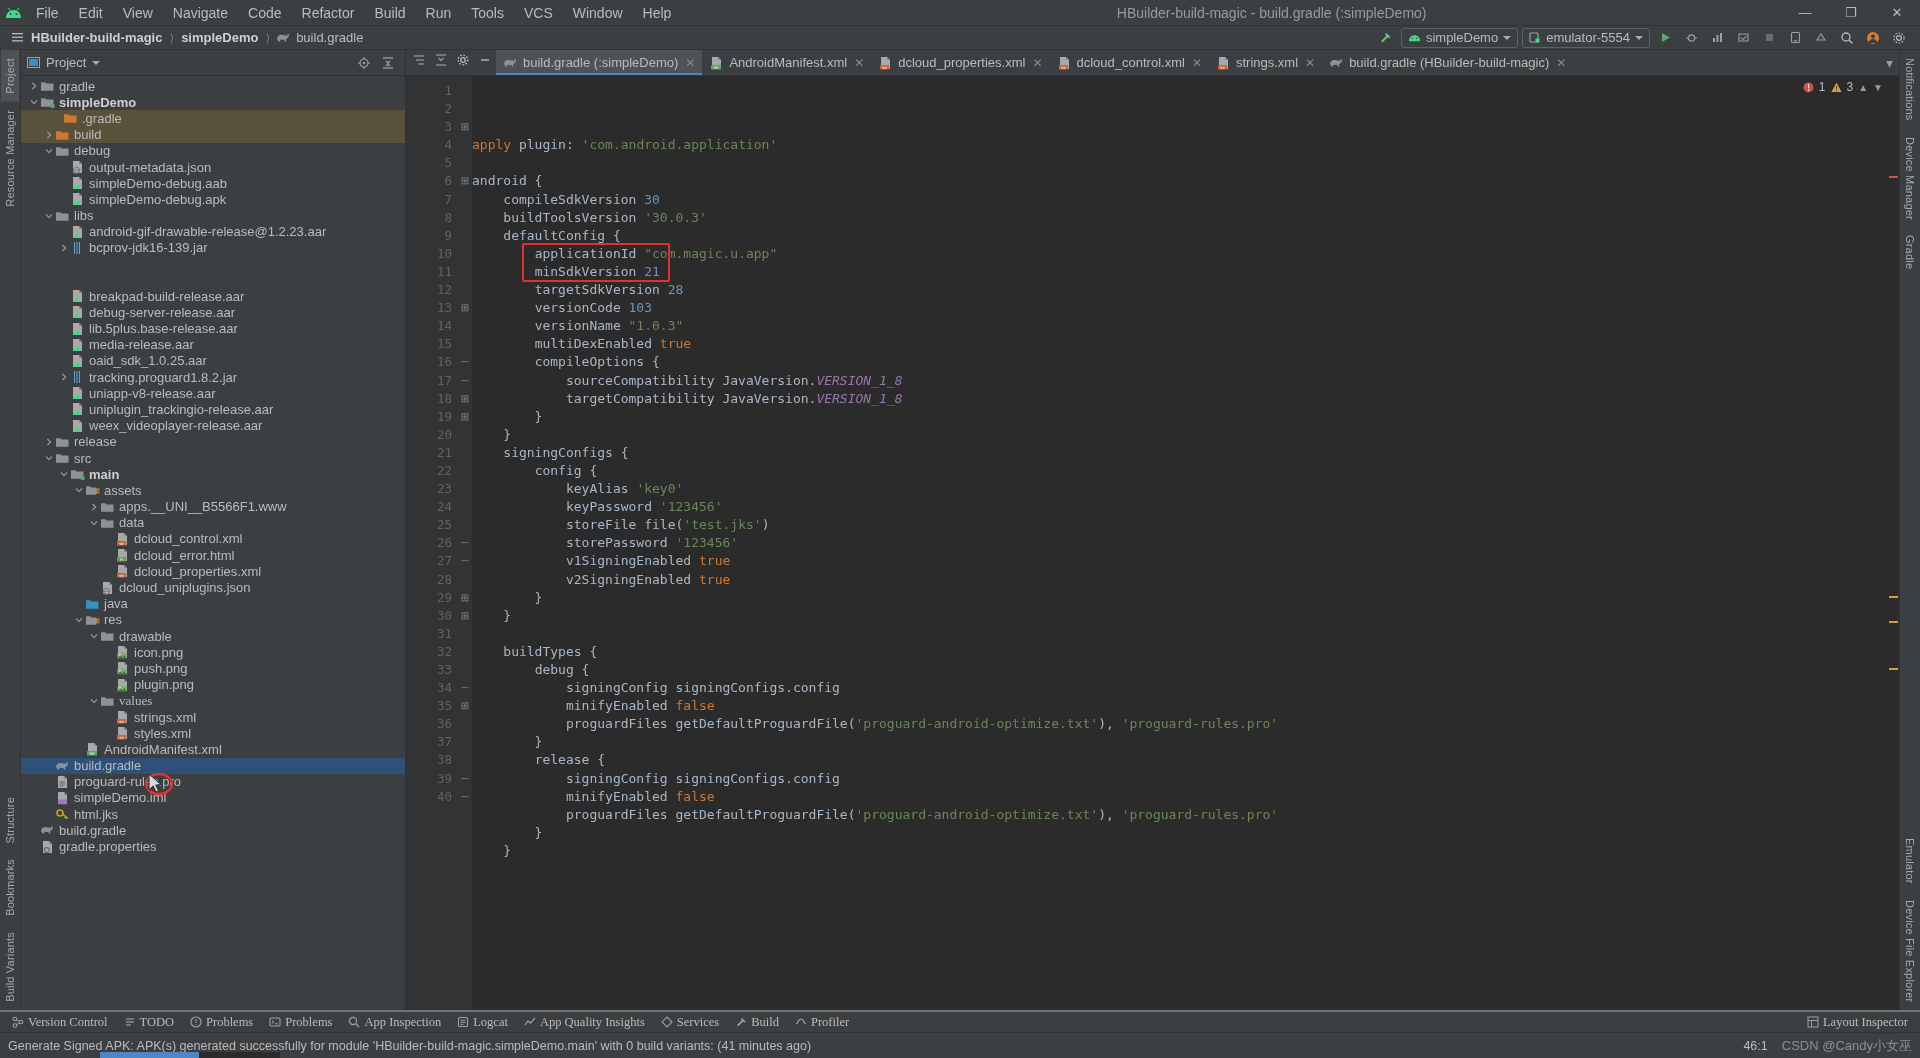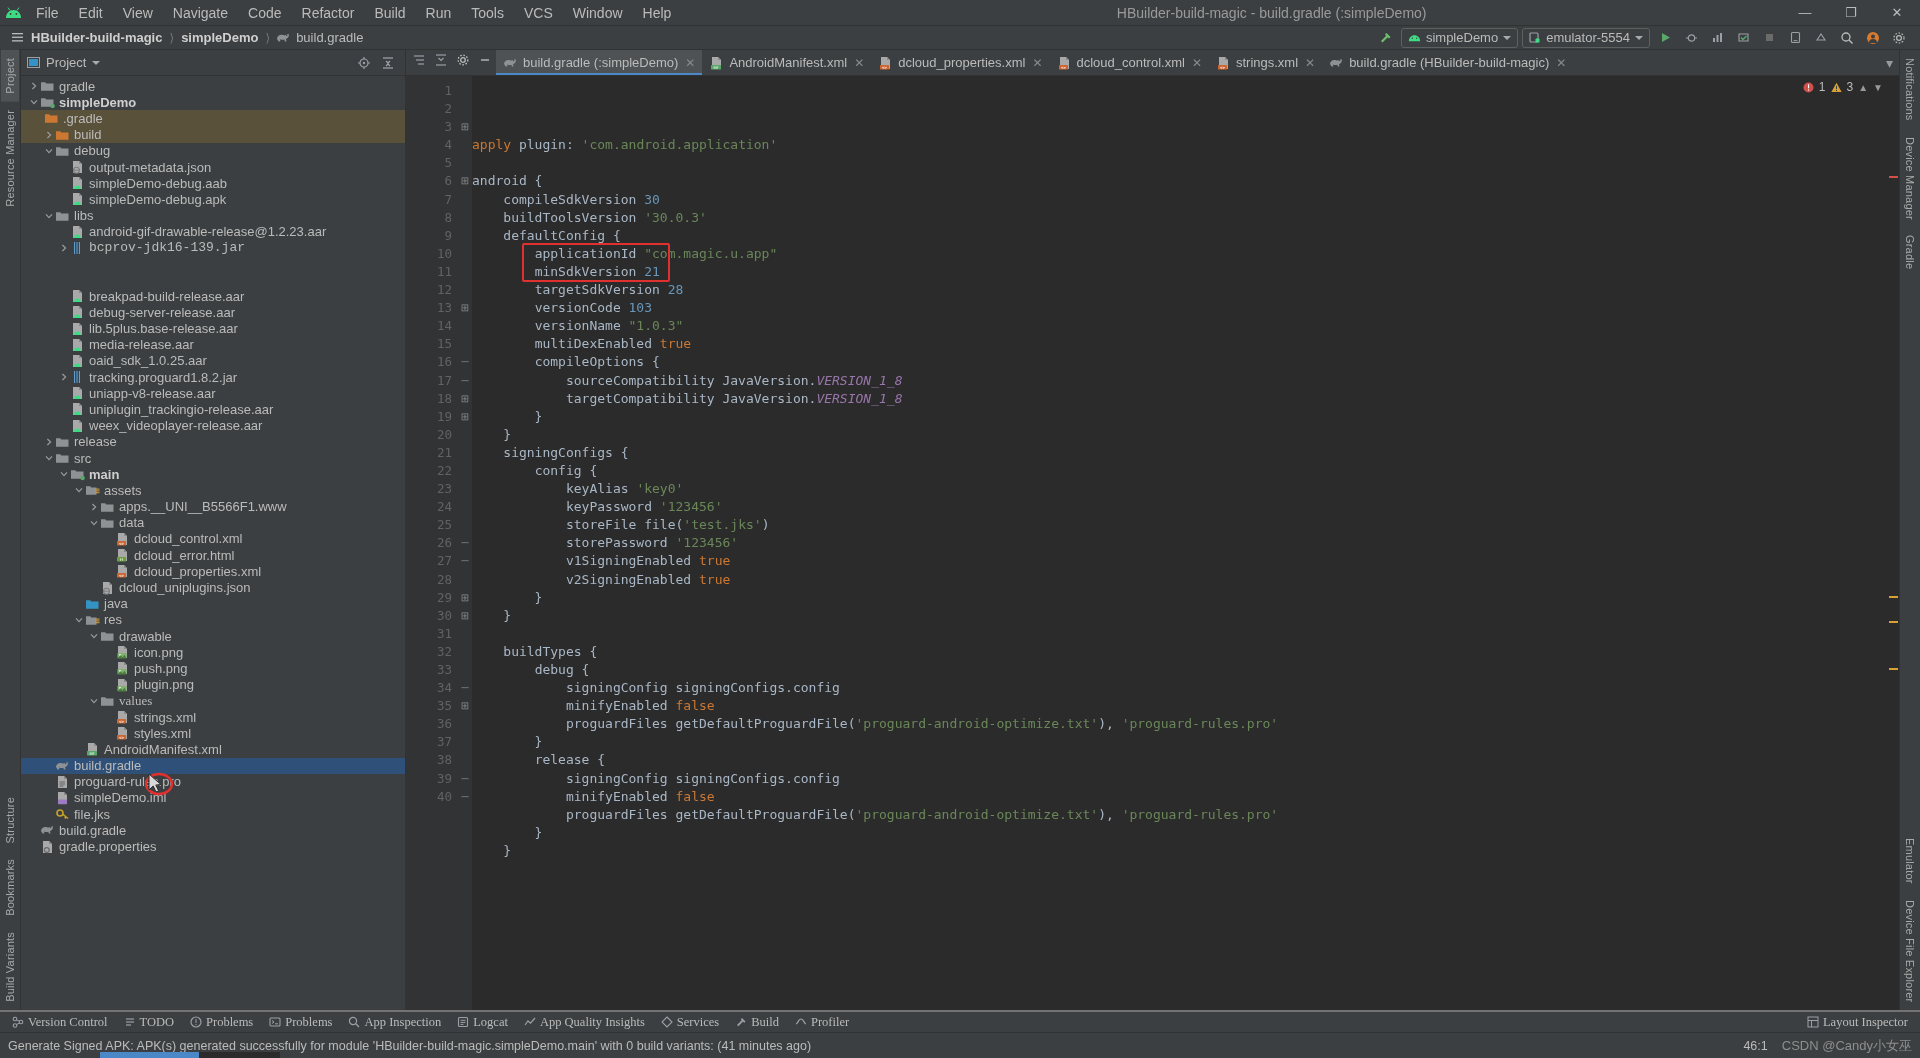--- a/index.html
+++ b/index.html
@@ -308,21 +308,21 @@
             </svg>
           </span>
           <span class="ficon">
             <svg width="15" height="14" viewBox="0 0 15 14">
               <path d="M1 3.2 h4.2 l1.1 1.3 h7.2 v7.2 h-12.5 z" fill="#8f9295"></path>
               <circle cx="12.6" cy="11" r="2.2" fill="#59a869"></circle>
             </svg>
           </span>
           <span class="nlabel bold">simpleDemo</span>
         </div>
-        <div class="node hl-build" style="padding-left: 10px;">
+        <div class="node hl-build" style="padding-left: 29px;">
           <span class="arrow"></span>
           <span class="ficon">
             <svg width="15" height="14" viewBox="0 0 15 14">
               <path d="M1 3.2 h4.2 l1.1 1.3 h7.2 v7.2 h-12.5 z" fill="#cc7832"></path>
             </svg>
           </span>
           <span class="nlabel">.gradle</span>
         </div>
         <div class="node hl-build" style="padding-left: 21px;">
           <span class="arrow">
@@ -401,21 +401,21 @@
           <span class="arrow"></span>
           <span class="ficon">
             <svg width="15" height="14" viewBox="0 0 15 14">
               <path d="M3 1 h6 l3 3 v9 h-9 z" fill="#a9a9a9"></path>
               <path d="M9 1 l3 3 h-3 z" fill="#8a8a8a"></path>
               <path d="M4 13 C4 10.8 5.6 9.4 7.4 9.4 C9.2 9.4 10.8 10.8 10.8 13 Z" fill="#3ddc84"></path>
             </svg>
           </span>
           <span class="nlabel">android-gif-drawable-release@1.2.23.aar</span>
         </div>
-        <div class="node" style="padding-left: 36px; font-family: Liberation Mono, monospace;">
+        <div class="node" style="padding-left: 36px;">
           <span class="arrow">
             <svg width="8" height="8" viewBox="0 0 8 8">
               <path d="M2.4 1 L5.6 4 L2.4 7" fill="none" stroke="#9a9a9a" stroke-width="1.2"></path>
             </svg>
           </span>
           <span class="ficon">
             <svg width="15" height="14" viewBox="0 0 15 14">
               <rect x="4" y="1" width="6" height="12" fill="#6aa9d8"></rect>
               <line x1="5.4" y1="1" x2="5.4" y2="13" stroke="#2b3e50" stroke-width="1"></line>
               <line x1="7" y1="1" x2="7" y2="13" stroke="#2b3e50" stroke-width="1"></line>
@@ -820,21 +820,21 @@
         </div>
         <div class="node" style="padding-left: 21px;">
           <span class="arrow"></span>
           <span class="ficon">
             <svg width="15" height="14" viewBox="0 0 15 14">
               <circle cx="5" cy="6" r="3" fill="none" stroke="#c9a227" stroke-width="1.6"></circle>
               <path d="M7.5 7 L13 11.5" stroke="#c9a227" stroke-width="1.6"></path>
               <path d="M11 10 l-1.3 1.4" stroke="#c9a227" stroke-width="1.6"></path>
             </svg>
           </span>
-          <span class="nlabel">file.jks</span>
+          <span class="nlabel">html.jks</span>
         </div>
         <div class="node" style="padding-left: 6px;">
           <span class="arrow"></span>
           <span class="ficon">
             <svg width="15" height="14" viewBox="0 0 15 14">
               <path d="M1 8 C1 5 4 3.2 7 4.2 C9 4.8 11 4.2 12.6 3 C13.4 4.8 12.6 7.2 10 8.2 L10.5 10.6 L8.8 10.6 L8.4 8.8 C6.8 9.2 5 9 4 8.4 L4.3 10.6 L2.6 10.6 Z" fill="#8f9295"></path>
               <circle cx="10.7" cy="4.6" r=".7" fill="#3c3f41"></circle>
             </svg>
           </span>
           <span class="nlabel">build.gradle</span>

